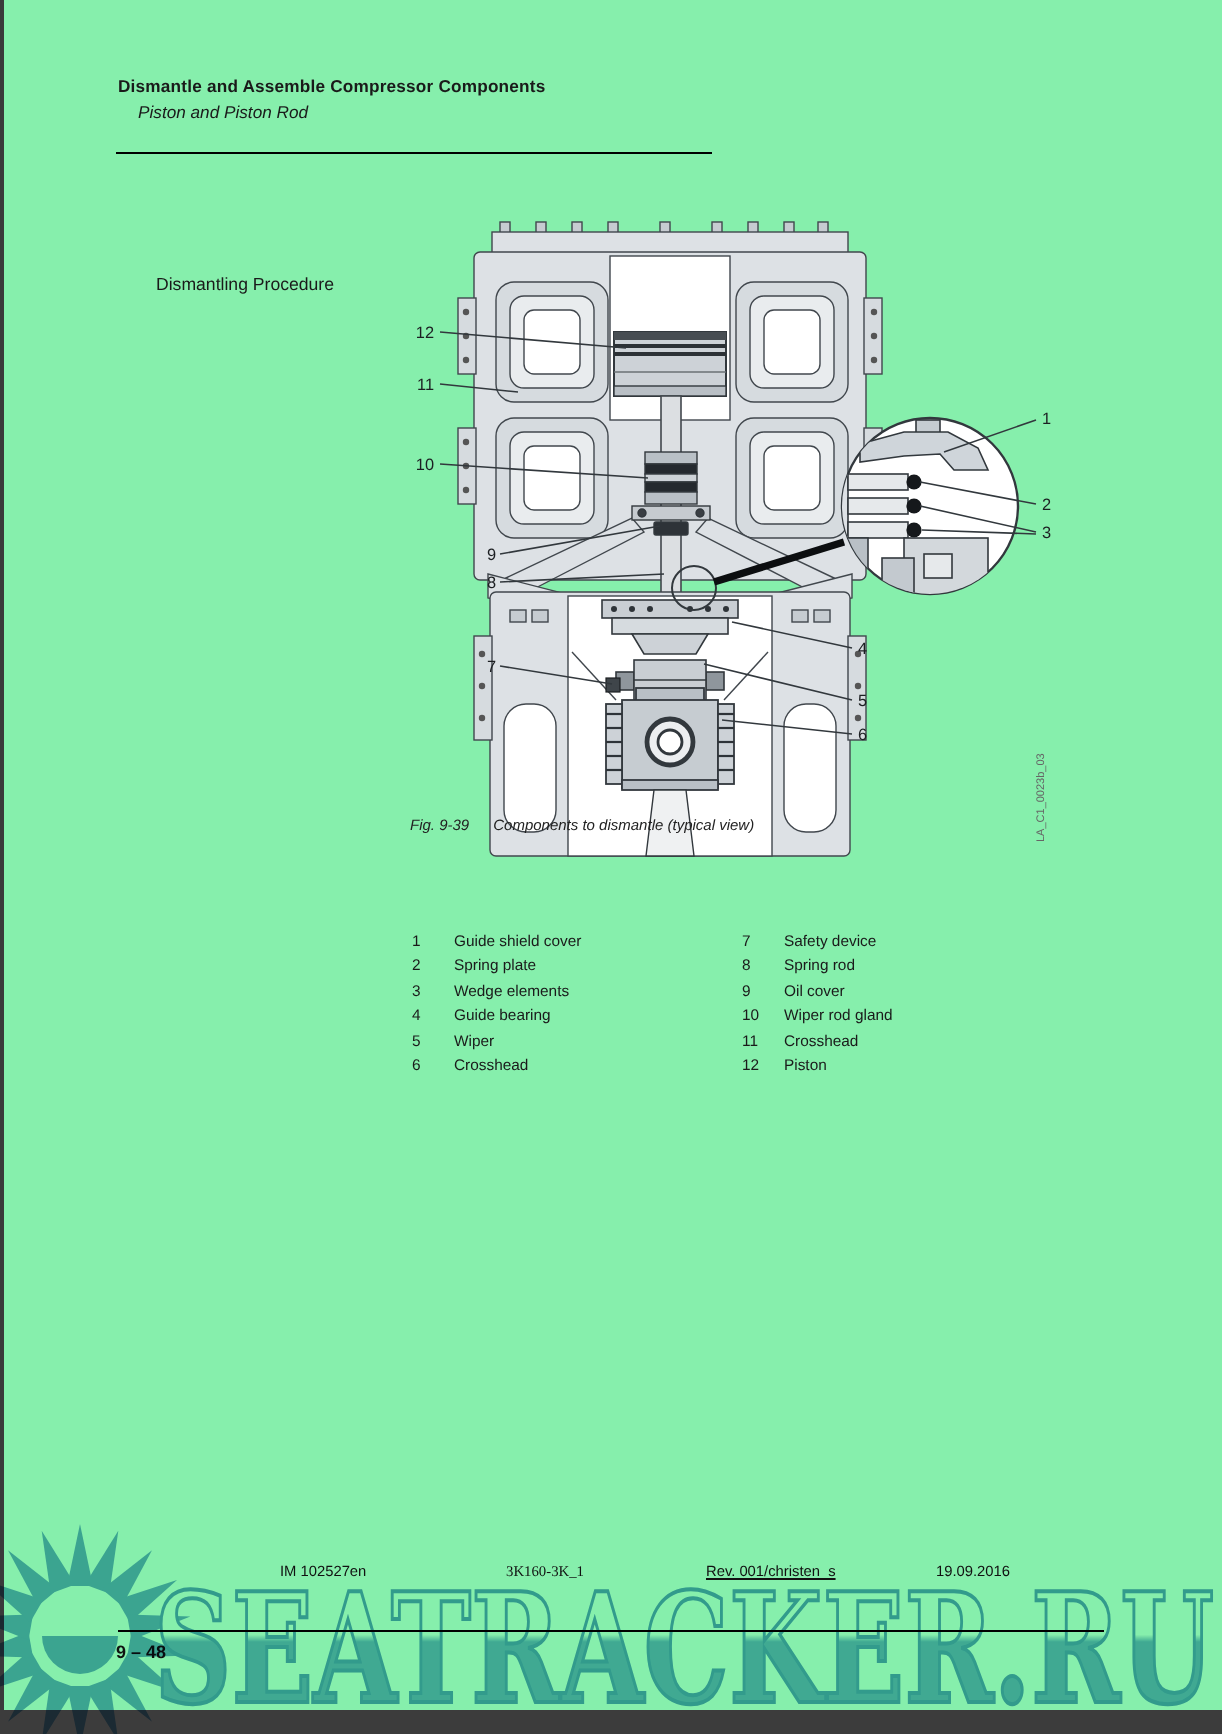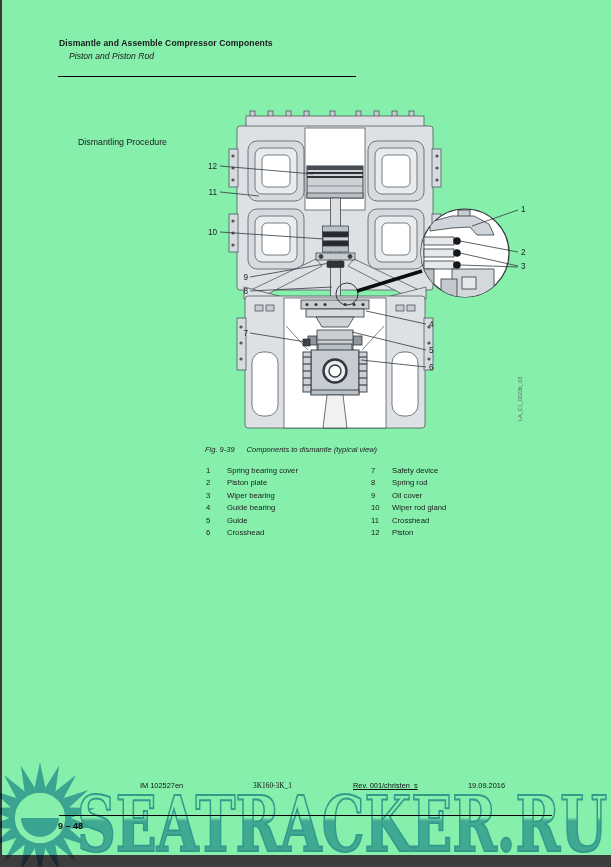--- a/index.html
+++ b/index.html
@@ -14,21 +14,21 @@
   .hdr-title{position:absolute;left:59px;top:38px;font-size:8.6px;font-weight:bold;letter-spacing:.1px;}
   .hdr-sub{position:absolute;left:69px;top:51px;font-size:8.6px;font-style:italic;}
   .hdr-rule{position:absolute;left:58px;top:76px;width:298px;height:1.4px;background:#000;}
   .logo{position:absolute;left:394px;top:33px;display:flex;align-items:flex-start;}
   .logo-text{margin-left:6px;font-weight:bold;font-size:16.5px;line-height:18px;letter-spacing:-.4px;transform:scaleX(.94);transform-origin:left top;white-space:nowrap;}
 
   .section-heading{position:absolute;left:78px;top:97px;font-size:8.8px;font-weight:normal;margin-top:40px;}
 
   
   .fig-svg{position:absolute;left:190px;top:104px;width:350px;height:332px;}
-  .fig-caption{position:absolute;left:205px;top:445px;font-size:7.5px;font-style:italic;color:#222;}
+  .fig-caption{position:absolute;left:205px;top:408px;font-size:7.5px;font-style:italic;color:#222;}
   .fig-caption .cap-label{margin-right:12px;}
 
   
   .legend{position:absolute;left:206px;top:465px;width:340px;font-size:7.7px;line-height:12.4px;}
   .legend-cols{display:flex;}
   .legend-col{width:165px;}
   .legend-row{display:flex;}
   .legend-row .num{width:21px;flex:none;}
 
   
@@ -289,37 +289,37 @@
 
   <div class="fig-caption">
     <span class="cap-label">Fig. 9-39</span><span>Components to dismantle (typical view)</span>
   </div>
 
   <div class="legend">
     <div class="legend-cols">
       <div class="legend-col">
         <div class="legend-row">
             <span class="num">1</span>
-            <span>Spring bearing cover</span>
+            <span>Guide shield cover</span>
           </div>
         <div class="legend-row">
             <span class="num">2</span>
-            <span>Piston plate</span>
+            <span>Spring plate</span>
           </div>
         <div class="legend-row">
             <span class="num">3</span>
-            <span>Wiper bearing</span>
+            <span>Wedge elements</span>
           </div>
         <div class="legend-row">
             <span class="num">4</span>
             <span>Guide bearing</span>
           </div>
         <div class="legend-row">
             <span class="num">5</span>
-            <span>Guide</span>
+            <span>Wiper</span>
           </div>
         <div class="legend-row">
             <span class="num">6</span>
             <span>Crosshead</span>
           </div>
       </div>
       <div class="legend-col">
         <div class="legend-row">
             <span class="num">7</span>
             <span>Safety device</span>

